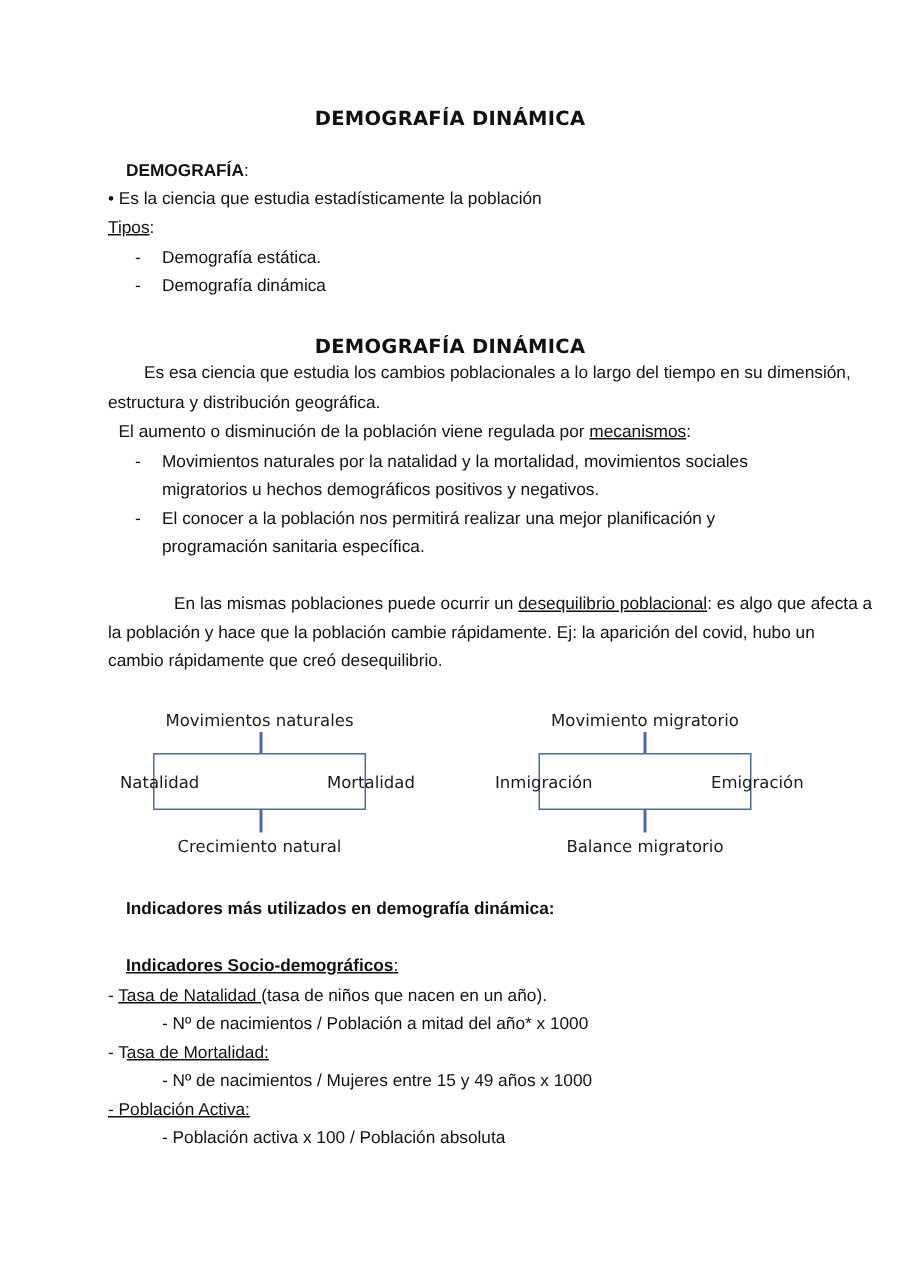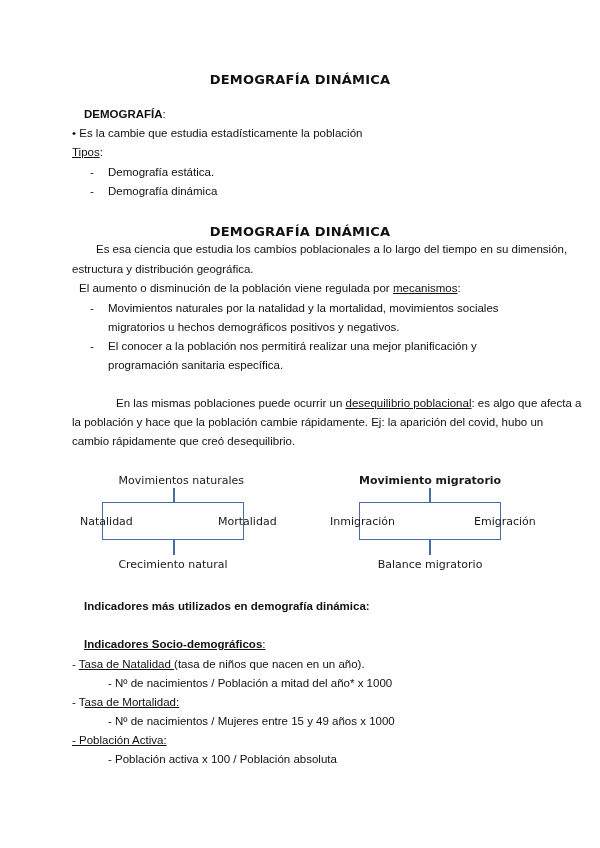--- a/index.html
+++ b/index.html
@@ -14,21 +14,21 @@
     .diag { font-family: "DejaVu Sans", sans-serif; font-size: 11px; color: #1a1a1a; }
   </style>
 </head>
 <body>
 
 <div>
 
   <div class="abs title" style="left:0;width:600px;text-align:center;top:72px;">DEMOGRAFÍA DINÁMICA</div>
 
   <div class="abs" style="left:72px;top:108px;"><span class="b">DEMOGRAFÍA</span><span>:</span></div>
-  <div class="abs" style="left:72px;top:127px;">• Es la cambie que estudia estadísticamente la población</div>
+  <div class="abs" style="left:72px;top:127px;">• Es la ciencia que estudia estadísticamente la población</div>
   <div class="abs" style="left:72px;top:146px;"><span class="u">Tipos</span><span>:</span></div>
   <div class="abs" style="left:90px;top:166px;">-</div>
   <div class="abs" style="left:108px;top:166px;">Demografía estática.</div>
   <div class="abs" style="left:90px;top:185px;">-</div>
   <div class="abs" style="left:108px;top:185px;">Demografía dinámica</div>
 
   <div class="abs title" style="left:0;width:600px;text-align:center;top:224px;">DEMOGRAFÍA DINÁMICA</div>
   <div class="abs" style="left:72px;top:243px;margin-left:24px;">Es esa ciencia que estudia los cambios poblacionales a lo largo del tiempo en su dimensión,</div>
   <div class="abs" style="left:72px;top:263px;">estructura y distribución geográfica.</div>
   <div class="abs" style="left:79px;top:282px;"><span>El aumento o disminución de la población viene regulada por </span><span class="u">mecanismos</span><span>:</span></div>
@@ -38,31 +38,31 @@
   <div class="abs" style="left:108px;top:321px;">migratorios u hechos demográficos positivos y negativos.</div>
   <div class="abs" style="left:90px;top:340px;">-</div>
   <div class="abs" style="left:108px;top:340px;">El conocer a la población nos permitirá realizar una mejor planificación y</div>
   <div class="abs" style="left:108px;top:359px;">programación sanitaria específica.</div>
 
   <div class="abs" style="left:72px;top:397px;padding-left:44px;"><span>En las mismas poblaciones puede ocurrir un </span><span class="u">desequilibrio poblacional</span><span>: es algo que afecta a</span></div>
   <div class="abs" style="left:72px;top:416px;">la población y hace que la población cambie rápidamente. Ej: la aparición del covid, hubo un</div>
   <div class="abs" style="left:72px;top:435px;">cambio rápidamente que creó desequilibrio.</div>
 
   <div>
-    <div class="abs diag" style="left:102px;width:142px;text-align:right;top:474px;">Movimientos naturales</div>
+    <div class="abs diag" style="left:102px;width:142px;text-align:center;top:474px;">Movimientos naturales</div>
     <div class="vline" style="left:173px;top:488px;height:14px;"></div>
     <div class="box" style="left:102px;top:502px;width:142px;height:38px;"></div>
     <div class="abs diag" style="left:80px;top:515px;">Natalidad</div>
     <div class="abs diag" style="left:218px;top:515px;">Mortalidad</div>
     <div class="vline" style="left:173px;top:540px;height:15px;"></div>
     <div class="abs diag" style="left:102px;width:142px;text-align:center;top:558px;">Crecimiento natural</div>
   </div>
 
   <div>
-    <div class="abs diag" style="left:359px;width:142px;text-align:center;top:474px;font-weight:bold;">Movimiento migratorio</div>
+    <div class="abs diag" style="left:359px;width:142px;text-align:center;top:474px;">Movimiento migratorio</div>
     <div class="vline" style="left:429px;top:488px;height:14px;"></div>
     <div class="box" style="left:359px;top:502px;width:142px;height:38px;"></div>
     <div class="abs diag" style="left:330px;top:515px;">Inmigración</div>
     <div class="abs diag" style="left:474px;top:515px;">Emigración</div>
     <div class="vline" style="left:429px;top:540px;height:15px;"></div>
     <div class="abs diag" style="left:359px;width:142px;text-align:center;top:558px;">Balance migratorio</div>
   </div>
 
   <div class="abs b" style="left:72px;top:600px;">Indicadores más utilizados en demografía dinámica:</div>
   <div class="abs" style="left:72px;top:638px;"><span class="b u">Indicadores Socio-demográficos</span><span class="u">:</span></div>

